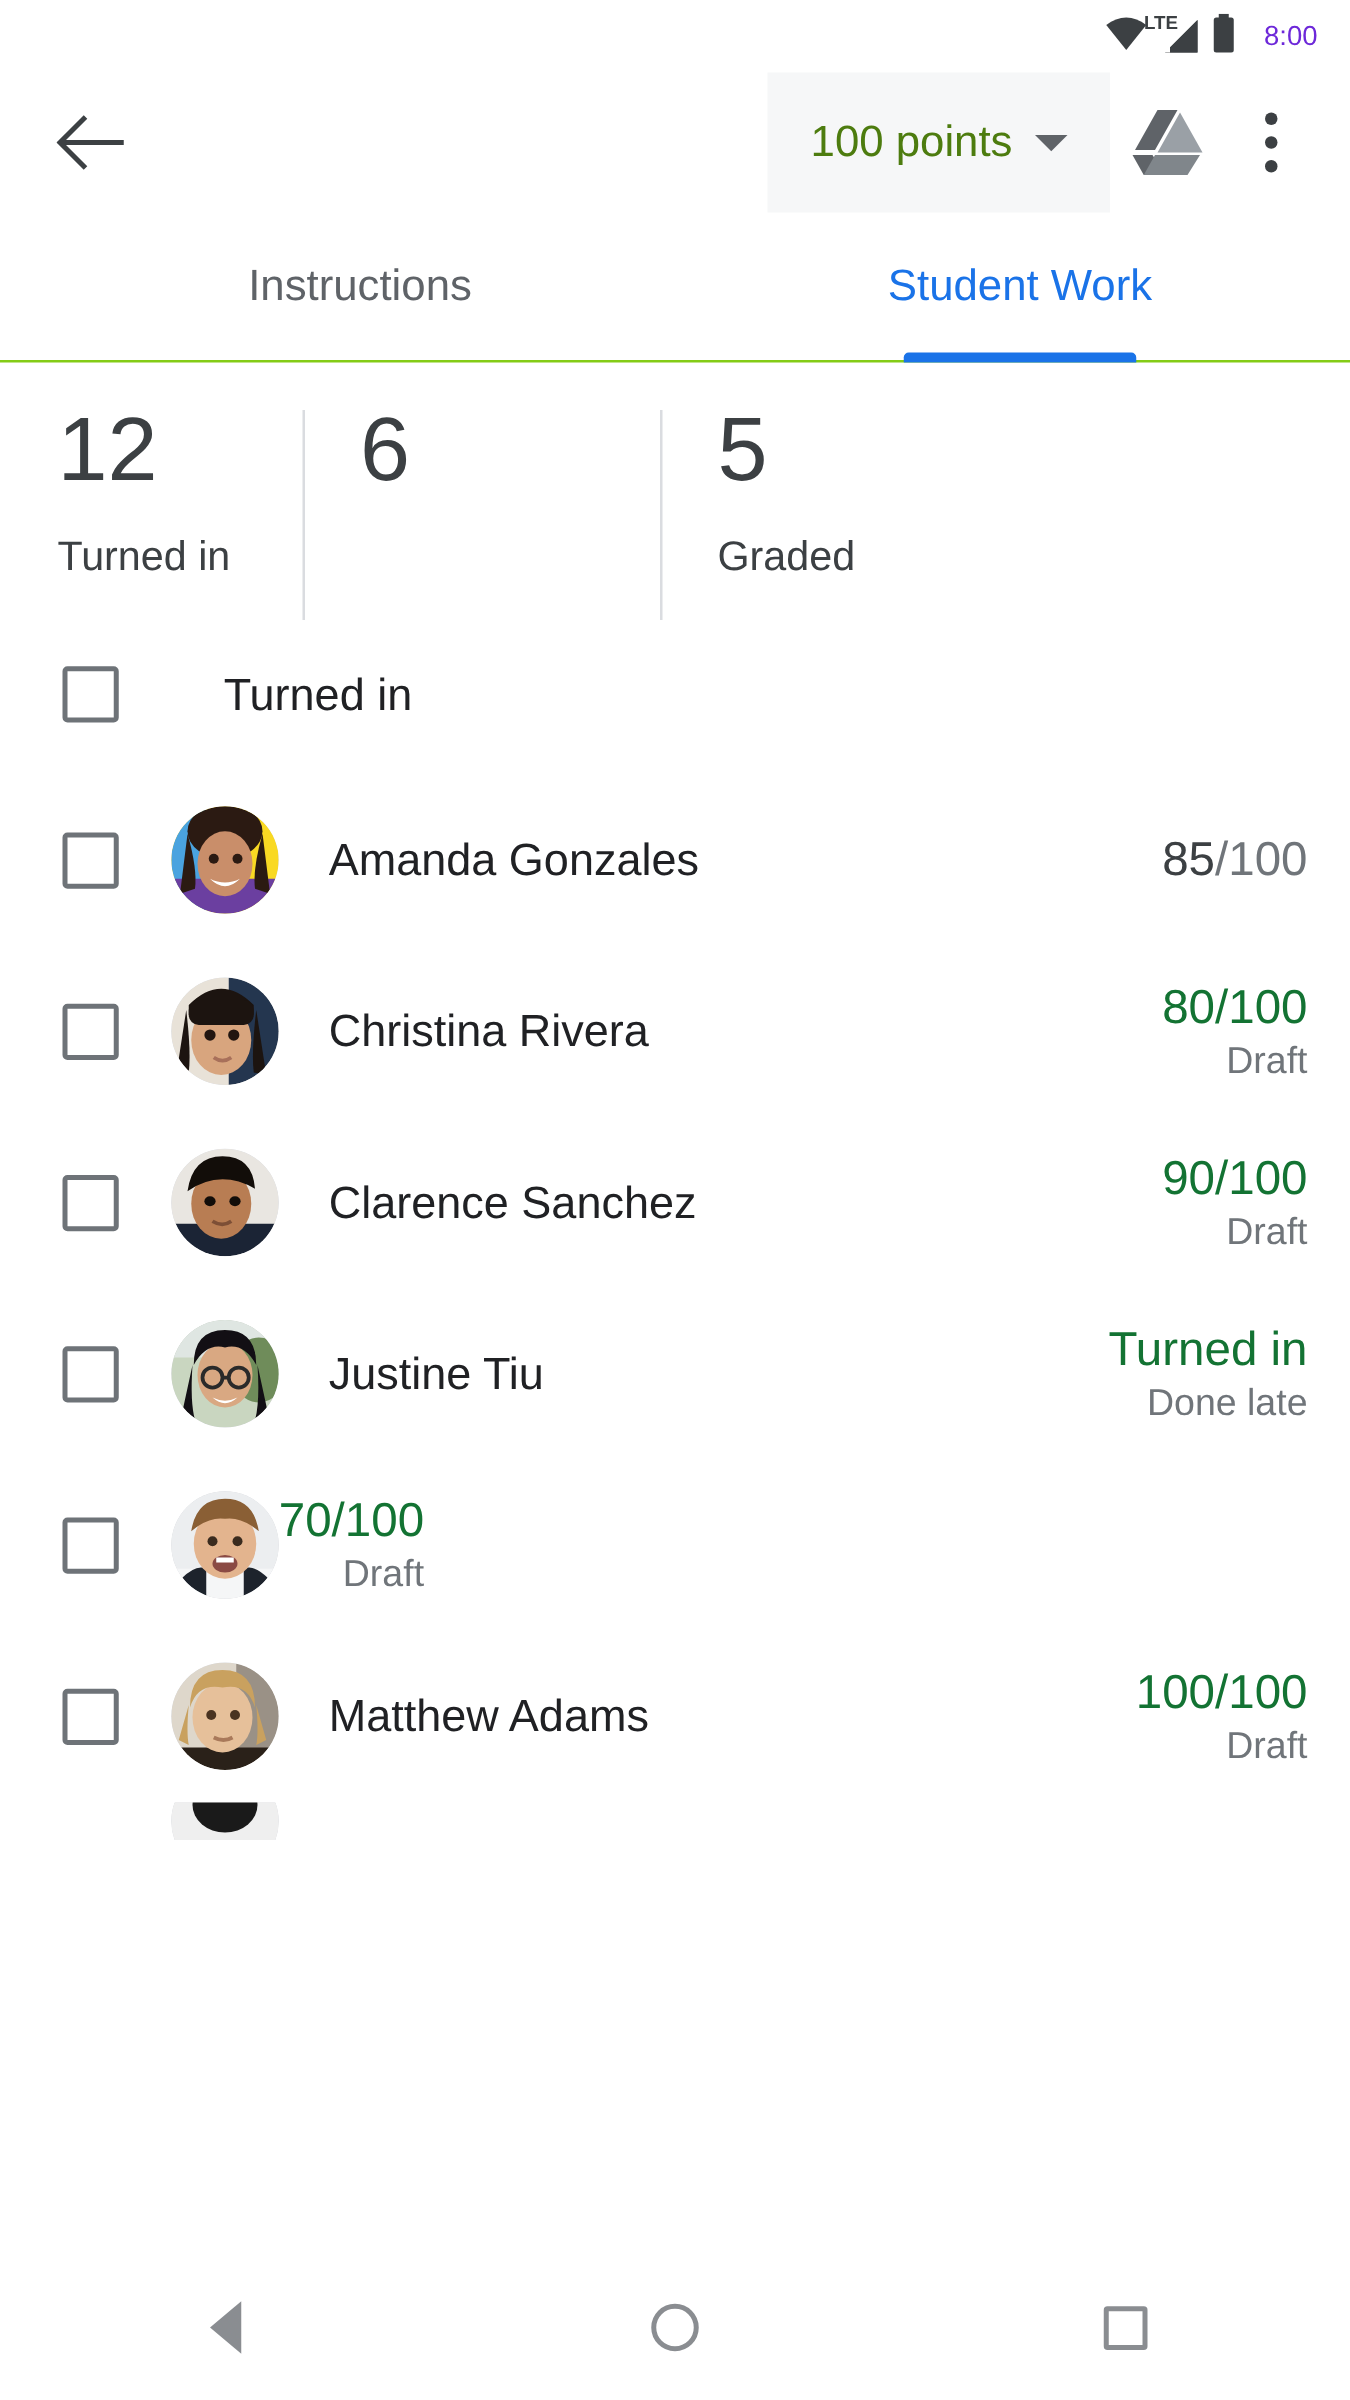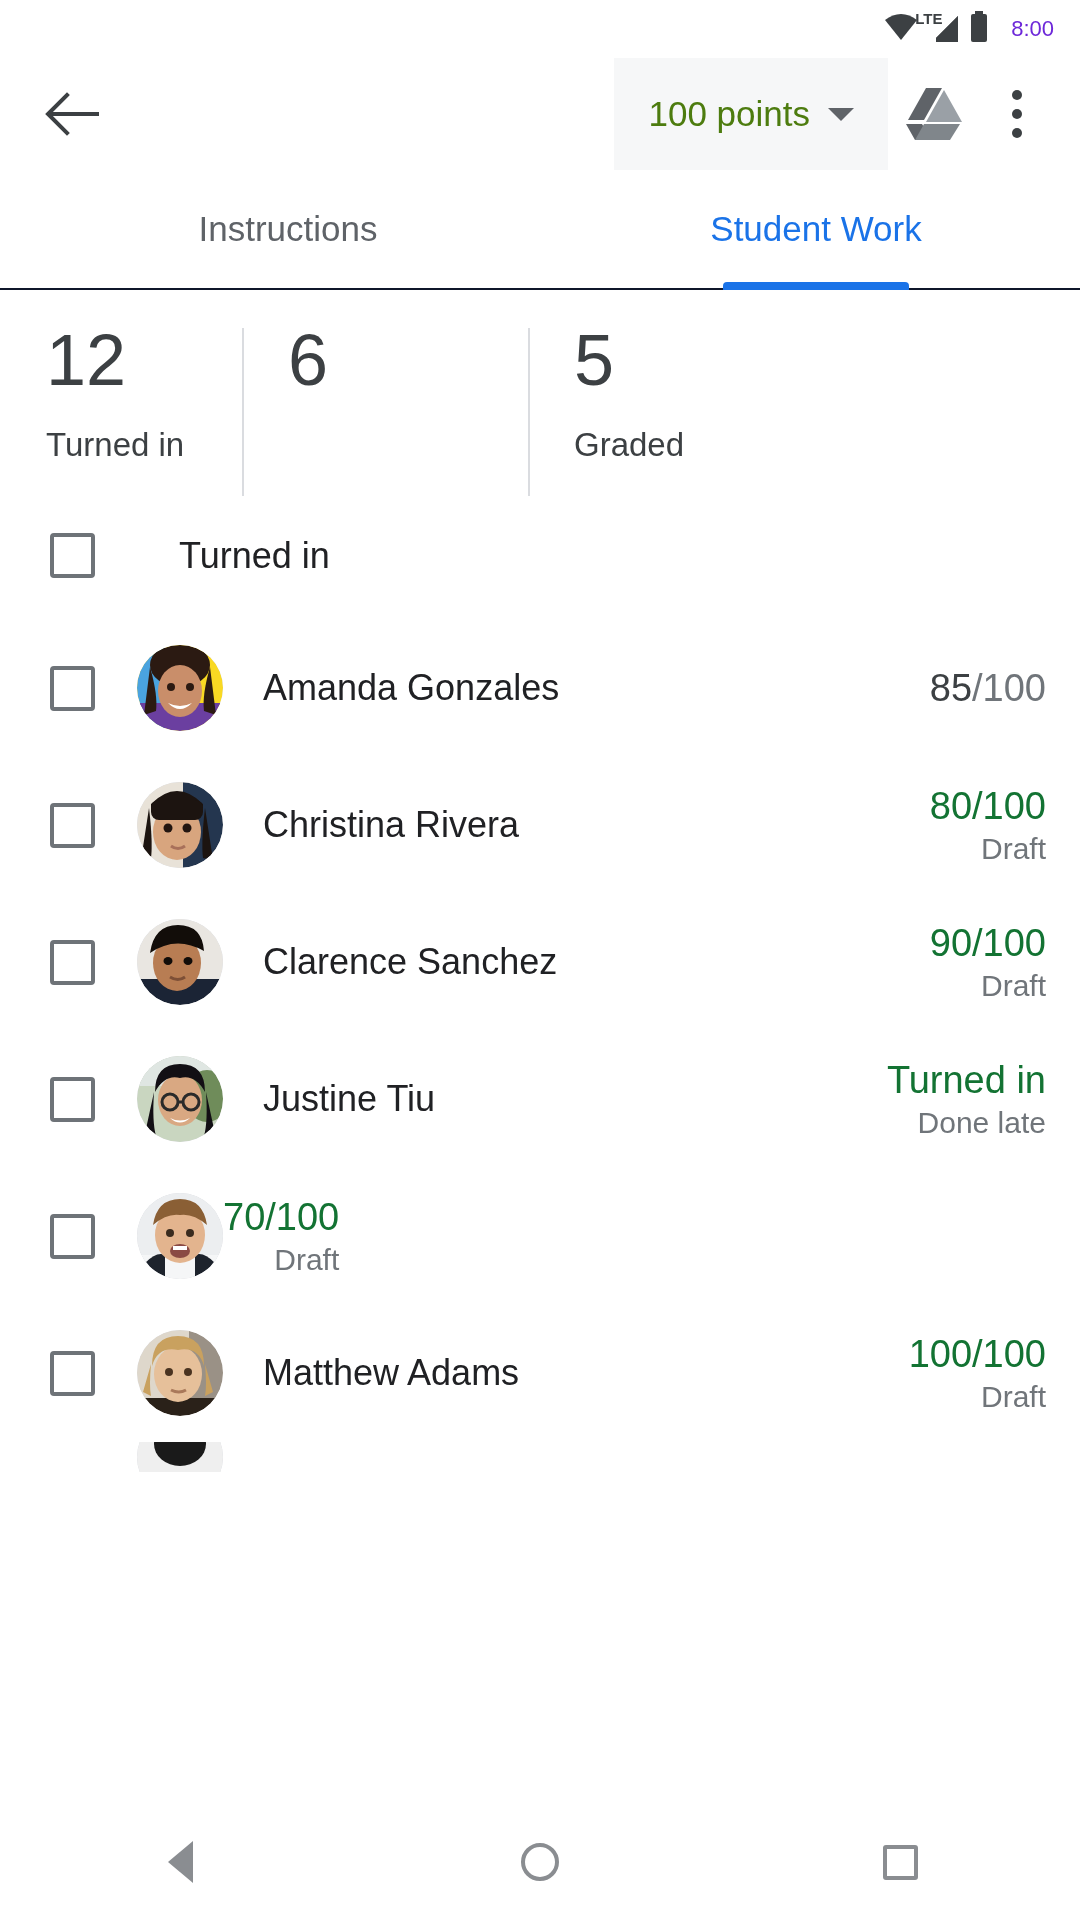--- a/index.html
+++ b/index.html
@@ -101,21 +101,21 @@
   }
   .overflow-dot {
     width: 10px; height: 10px; border-radius: 50%;
     background: #3c4043;
   }
 
   
   .tabs {
     display: flex;
     height: 120px;
-    border-bottom: 2px solid #0f172a;
+    border-bottom: 2px solid #84cc16;
     flex: 0 0 auto;
     padding-left: 24px;
   }
   .tab {
     flex: 1 1 50%;
     display: flex;
     align-items: center;
     justify-content: center;
     position: relative;
     font-size: 35px;

